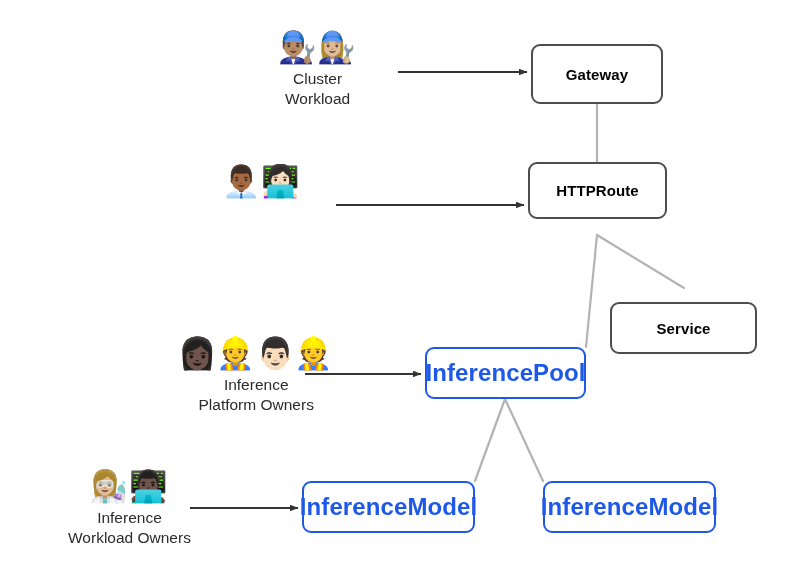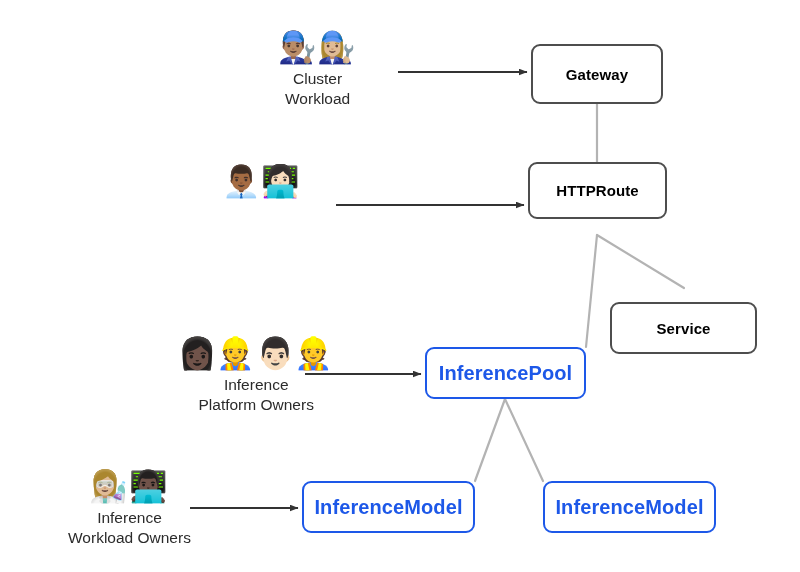--- a/index.html
+++ b/index.html
@@ -39,21 +39,21 @@
     z-index: 3;
   }
   .node.core {
     border: 2px solid #4d4d4d;
     color: #000000;
     font-size: 15px;
   }
   .node.infer {
     border: 2px solid #1d58e8;
     color: #1d58e8;
-    font-size: 20px;
+    font-size: 24px;
   }
 
   
   .persona {
     position: absolute;
     display: flex;
     flex-direction: column;
     align-items: center;
     z-index: 3;
   }

